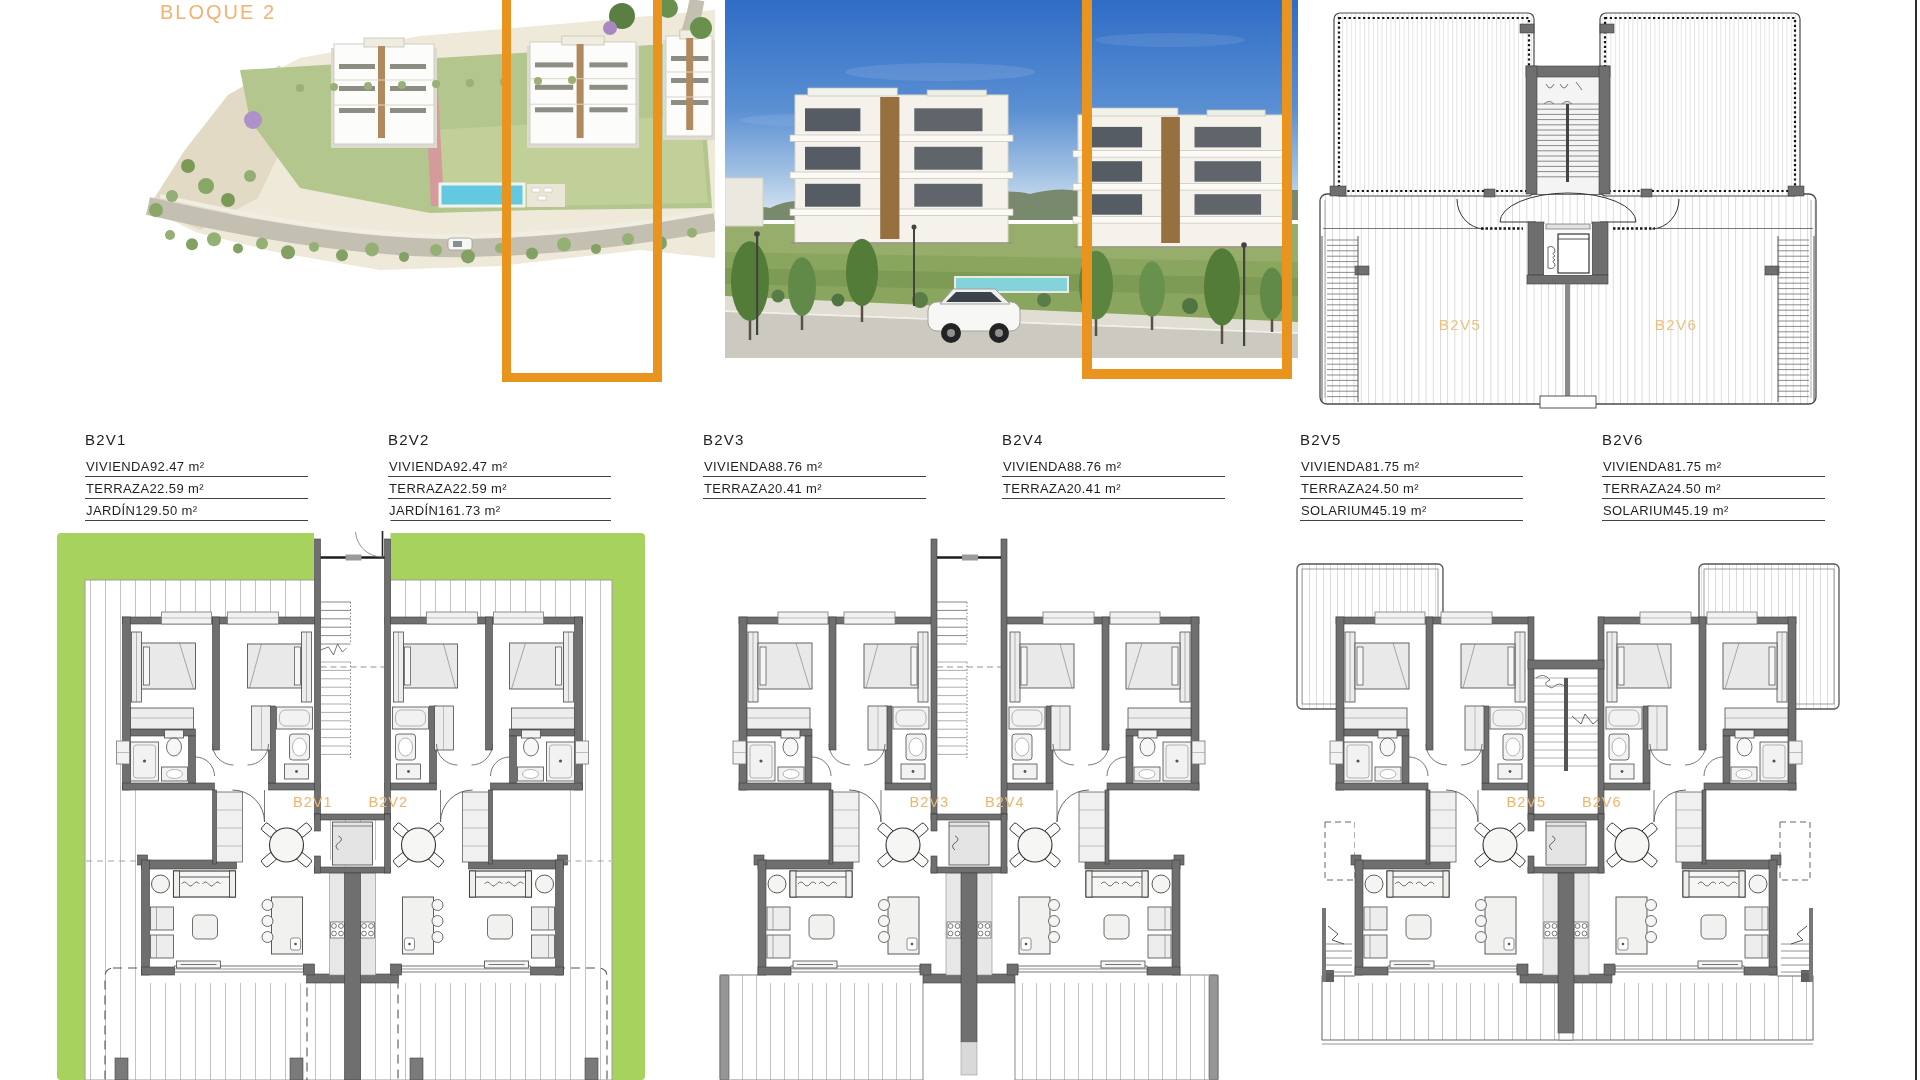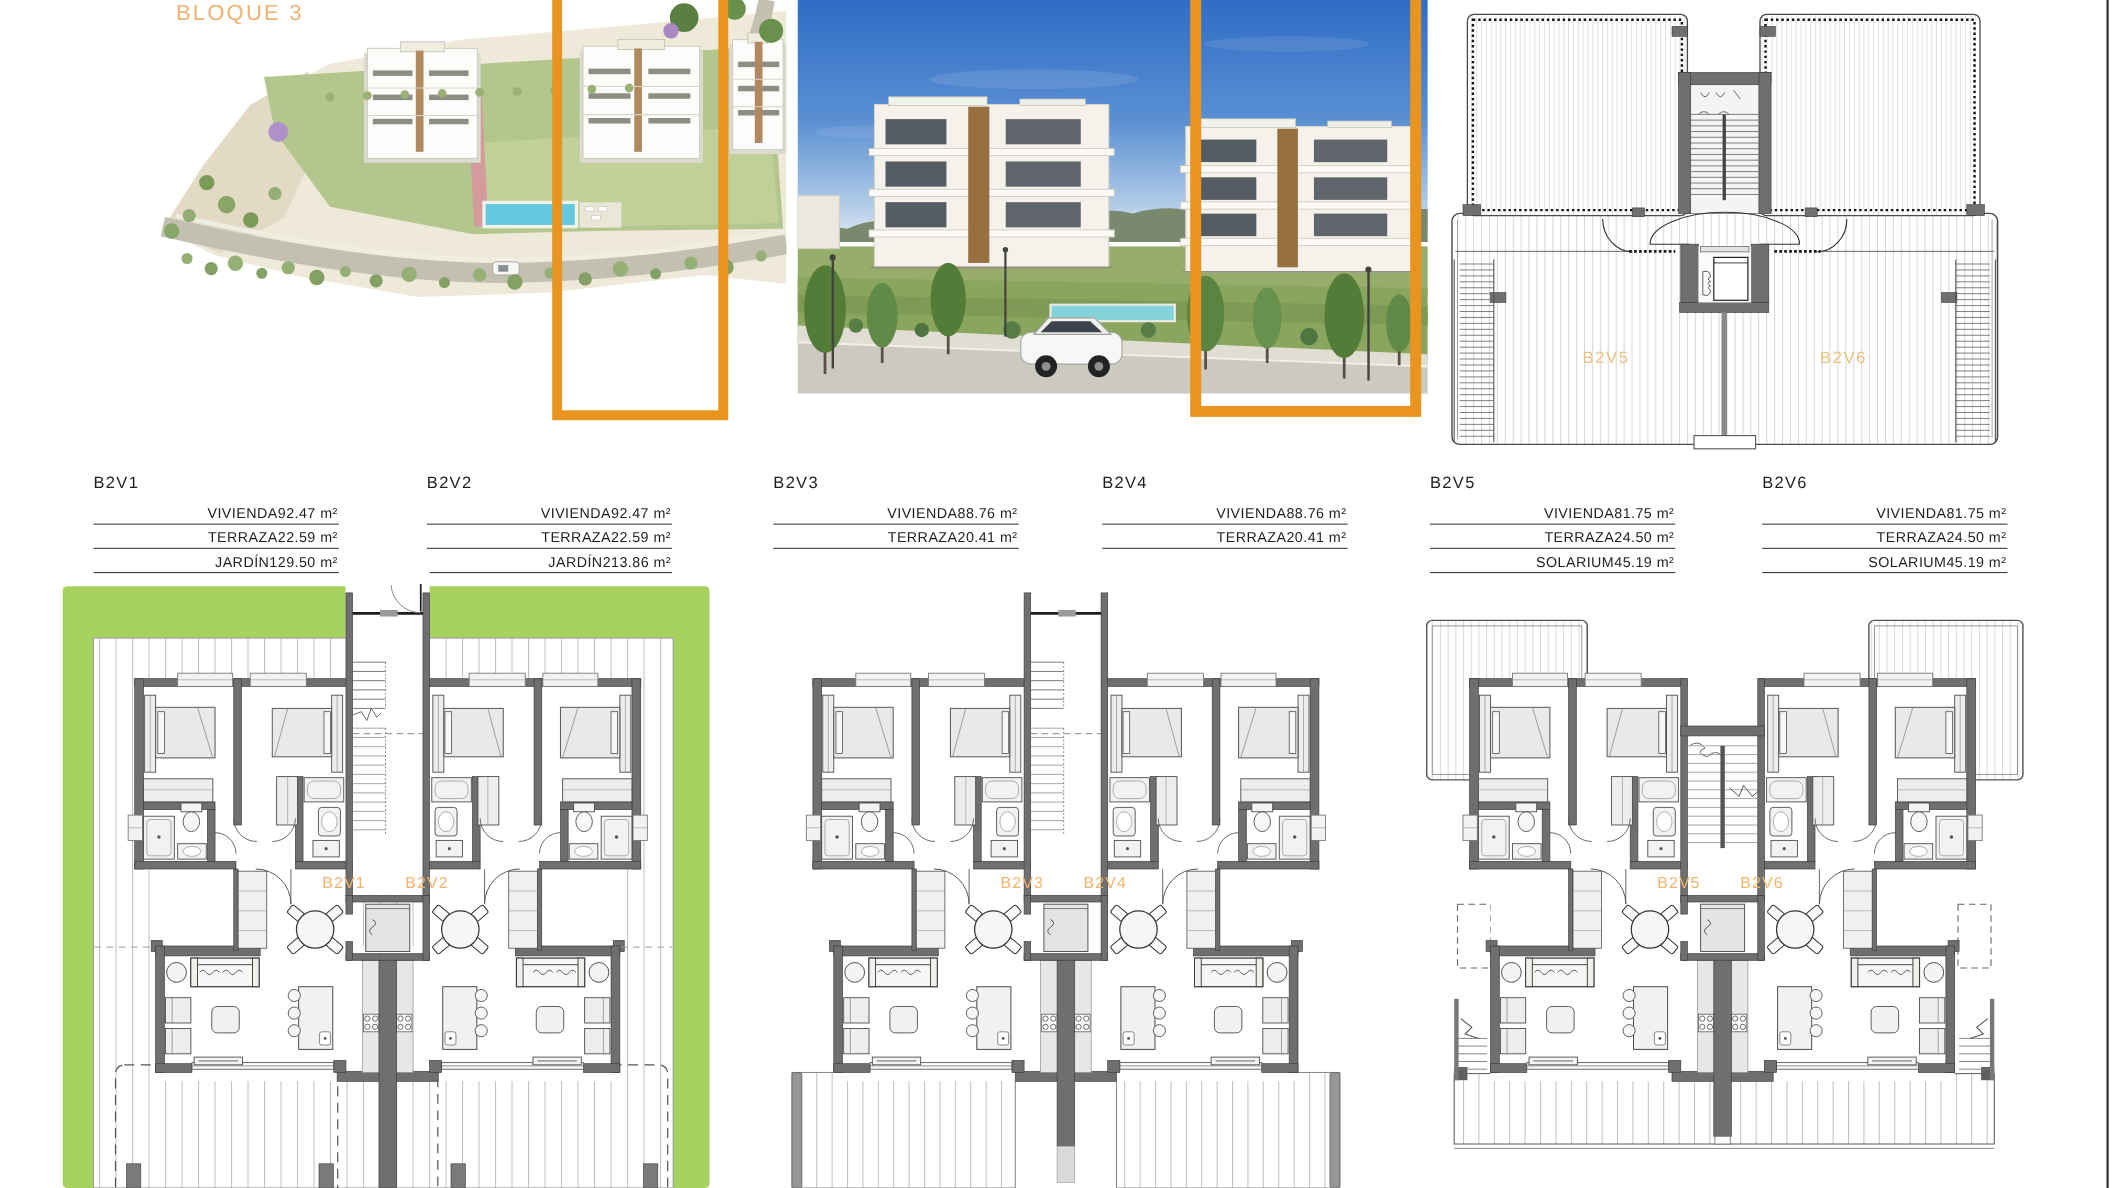--- a/index.html
+++ b/index.html
@@ -1,21 +1,21 @@
 <!DOCTYPE html>
 <html><head><meta charset="utf-8"><title>Bloque 2</title><style>
 html,body{margin:0;padding:0;width:1920px;height:1080px;background:#fff;overflow:hidden;}
 body{font-family:"Liberation Sans",sans-serif;position:relative;}
 svg text{font-family:"Liberation Sans",sans-serif;}
 .tbl{position:absolute;top:431px;width:223px;color:#1f1f1f;}
 .th{font-size:15px;letter-spacing:1.2px;margin:0 0 7px 0;}
-.trw{display:flex;justify-content:flex-end;border-bottom:1.3px solid #3f3f3f;font-size:13px;letter-spacing:0.4px;padding:4px 1px 2px 1px;}
+.trw{display:flex;justify-content:flex-start;border-bottom:1.3px solid #3f3f3f;font-size:13px;letter-spacing:0.4px;padding:4px 1px 2px 1px;}
 </style></head><body>
 
-<div style="position:absolute;left:160px;top:1px;font-size:20px;letter-spacing:2px;color:#f1b271;">BLOQUE 3</div>
+<div style="position:absolute;left:160px;top:1px;font-size:20px;letter-spacing:2px;color:#f1b271;">BLOQUE 2</div>
 
 <svg style="position:absolute;left:85px;top:0px" width="630" height="340" viewBox="85 0 630 340">
 
 <path d="M 148,208 L 185,150 L 228,95 L 300,58 L 420,36 L 560,24 L 715,10 L 715,258 L 640,250 L 500,266 L 380,270 L 275,252 L 195,232 Z" fill="#efe9da"></path>
 
 <path d="M 148,208 L 185,150 L 228,95 L 280,65 L 296,118 L 258,198 L 200,230 Z" fill="#e2dac4"></path>
 
 <path d="M 240,70 L 700,42 L 712,208 L 540,210 L 430,213 L 300,188 L 250,120 Z" fill="#b2c68d"></path>
 
 <path d="M 430,130 L 700,115 L 708,203 L 440,208 Z" fill="#c0d098"></path>
@@ -445,21 +445,21 @@
       <span>92.47 m²</span>
     </div>
 
 <div class="trw">
       <span>TERRAZA</span>
       <span>22.59 m²</span>
     </div>
 
 <div class="trw">
       <span>JARDÍN</span>
-      <span>213.86 m²</span>
+      <span>161.73 m²</span>
     </div>
 </div>
 
 <div class="tbl" style="left:703px">
 
 <div class="th">B2V3</div>
 
 <div class="trw">
       <span>VIVIENDA</span>
       <span>88.76 m²</span>

